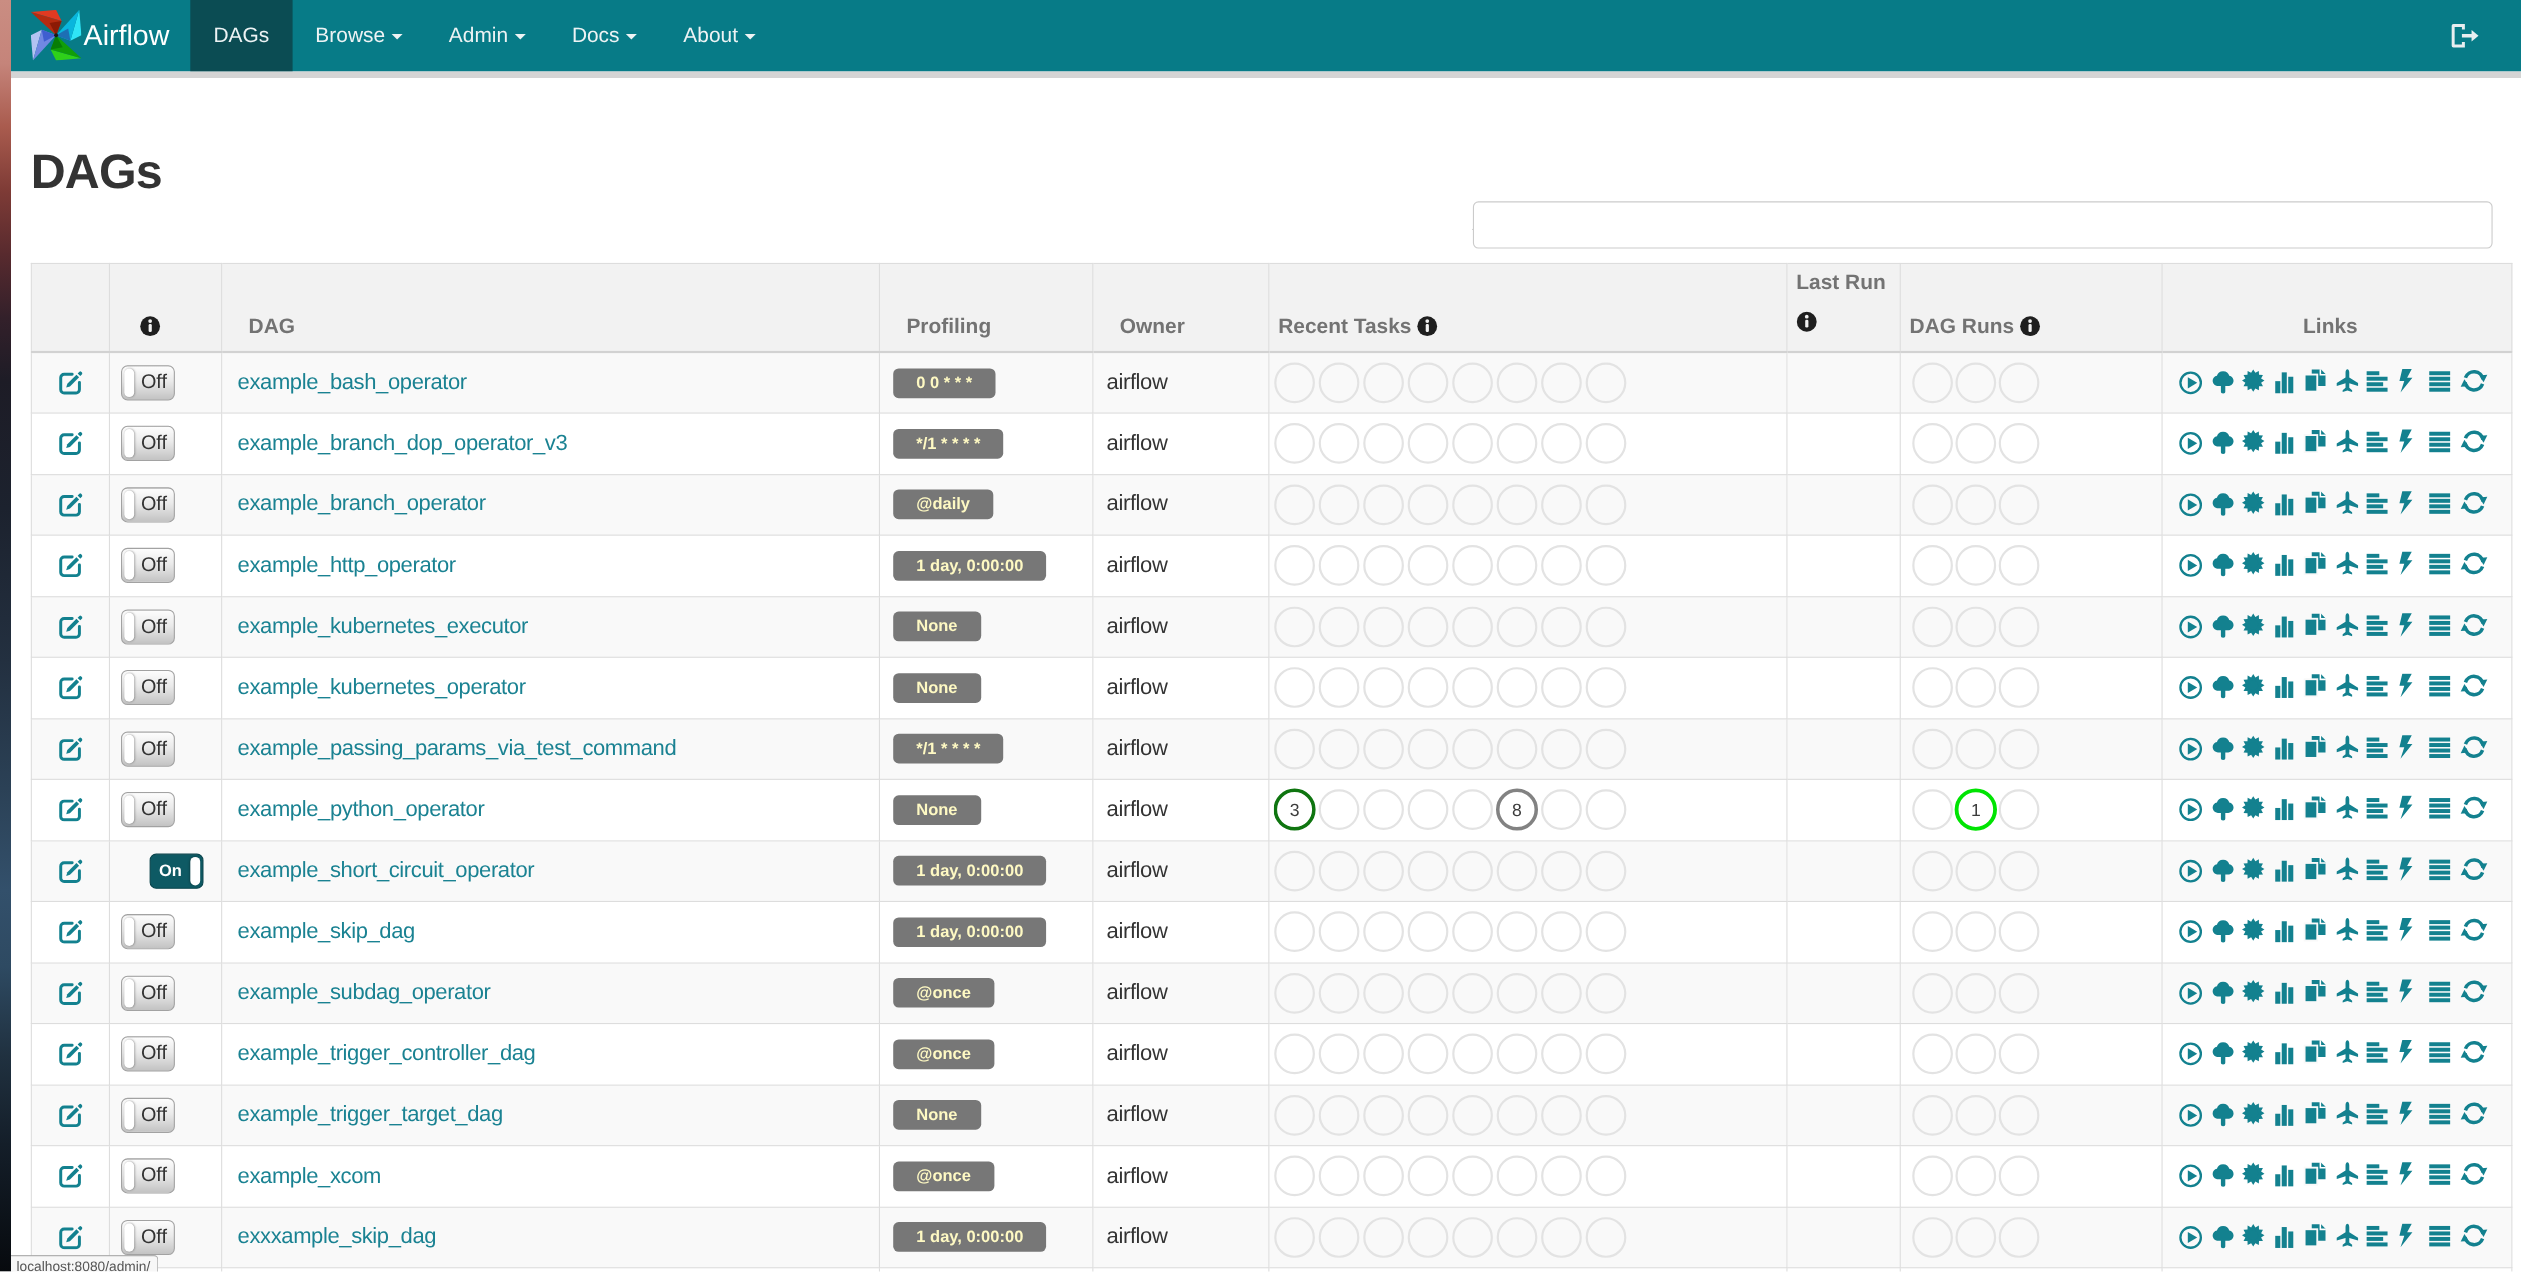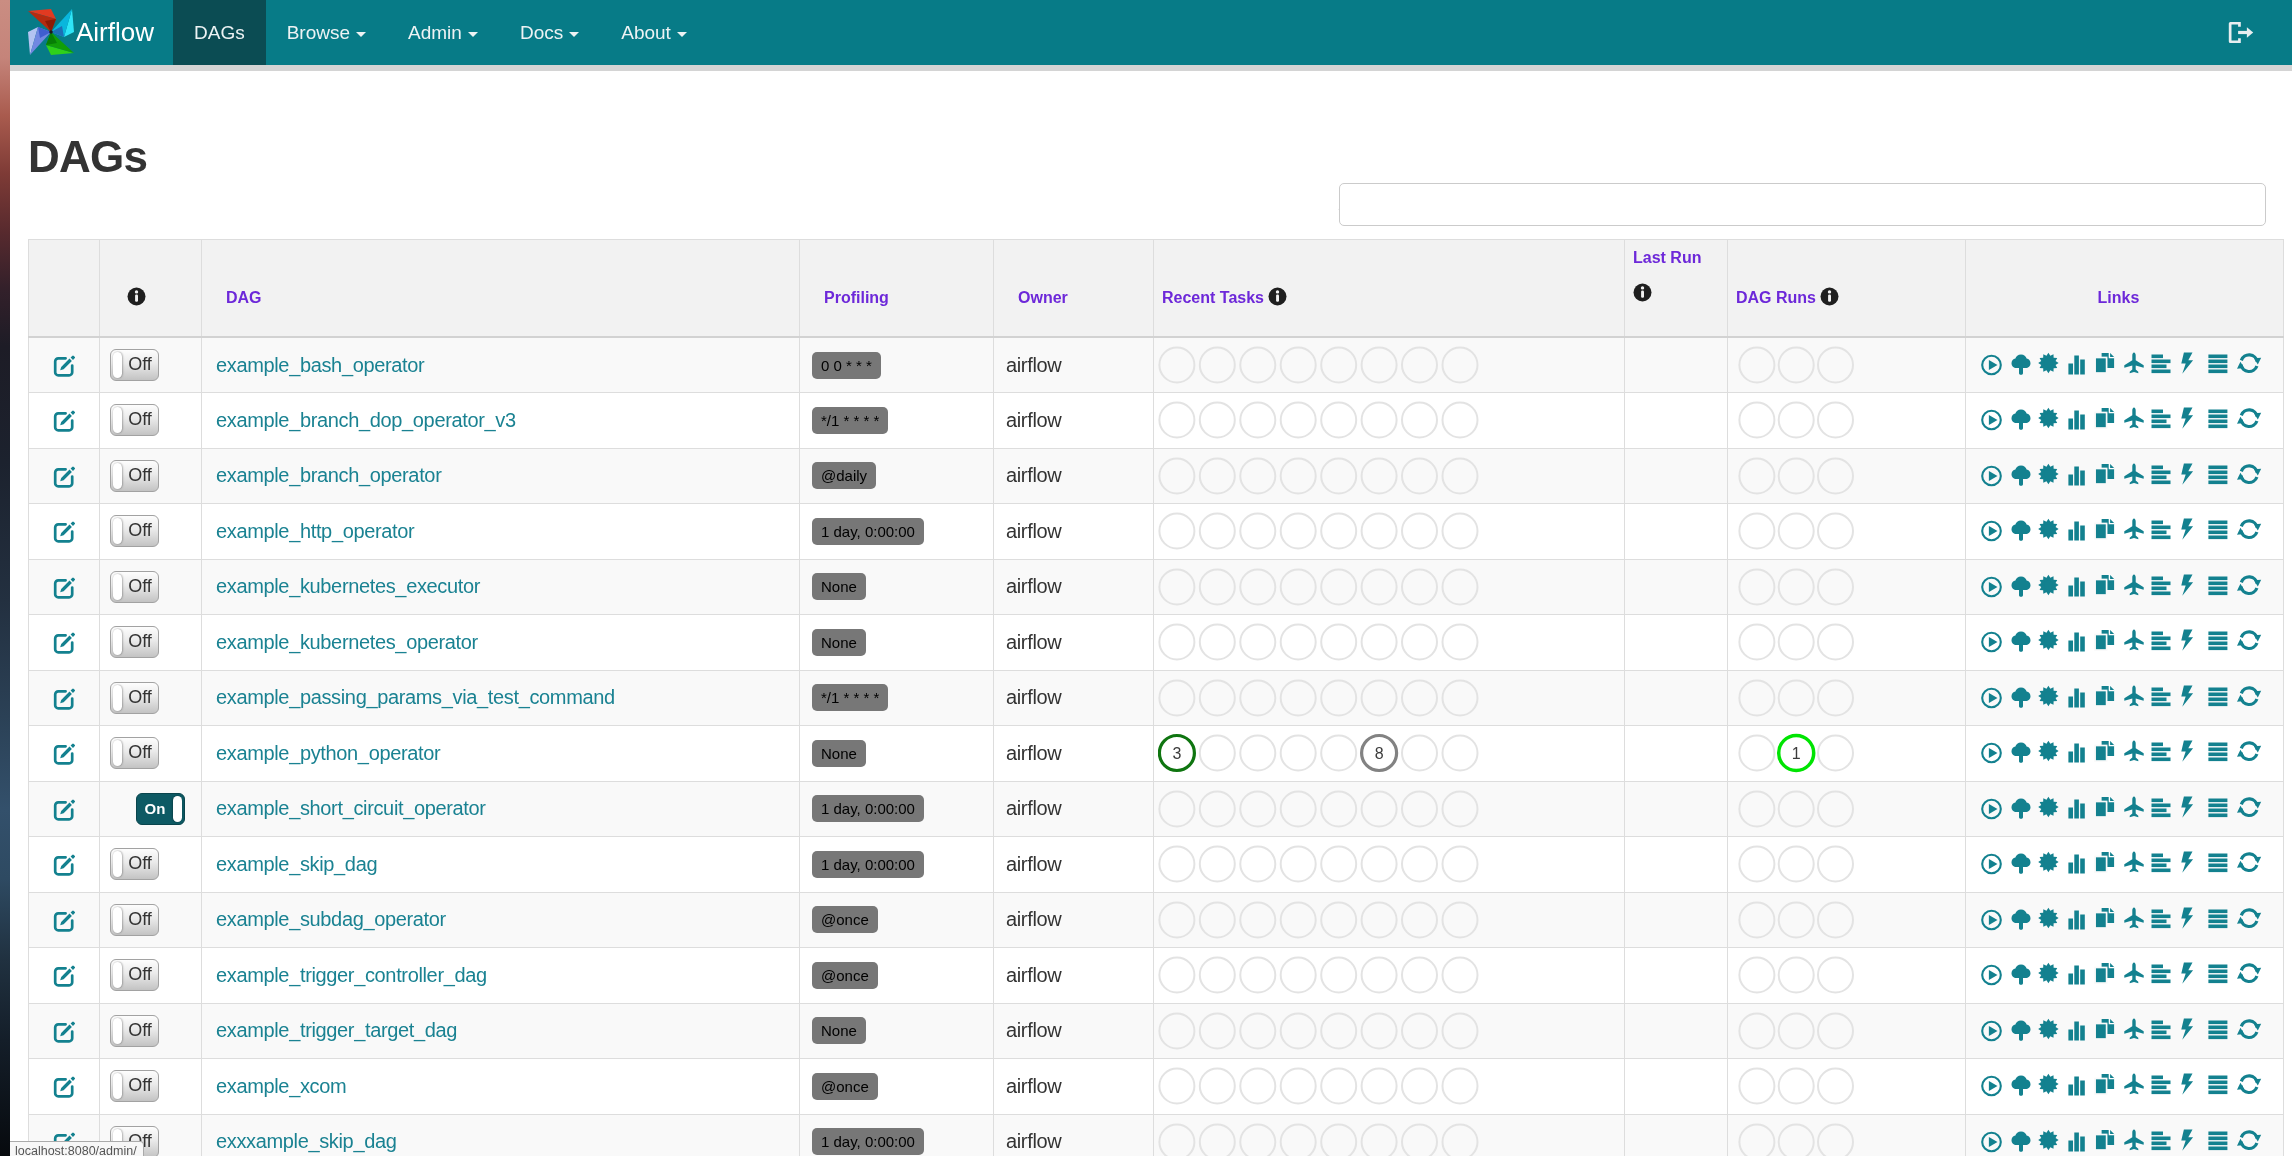--- a/index.html
+++ b/index.html
@@ -18,42 +18,42 @@
 #clock { position:absolute; right:104px; top:0; line-height:65px; font-size:20px; color:#dde6e8; }
 #logout { position:absolute; right:37px; top:19px; }
 #strip { position:absolute; left:10px; top:65px; width:2282px; height:6px; background:#d4d4d4; }
 #edge { position:absolute; left:10px; top:71px; width:2px; height:1085px; background:#dadada; }
 #page { position:absolute; left:10px; top:71px; width:2282px; height:1085px; background:#fff; }
 h2 { position:absolute; left:18px; top:61px; font-size:44px; font-weight:700; letter-spacing:-0.8px; color:#333; }
 #slab { position:absolute; left:1328px; top:115px; width:82px; font-size:16px; font-weight:400; color:#333; line-height:41px; }
 #sinput { position:absolute; left:1329px; top:112px; width:925px; height:41px; border:1px solid #cbcbcb; border-radius:5px; }
 table { position:absolute; left:18px; top:168px; width:2255px; border-collapse:collapse; table-layout:fixed; font-size:20px; }
 th { background:#f2f2f2; border:1px solid #ddd; border-bottom:2px solid #d2d2d2; vertical-align:bottom;
-  padding:0 12px 24px 8px; font-size:16px; color:#6d28d9; text-align:left; font-weight:700; line-height:29px; }
+  padding:0 12px 7px 8px; font-size:19px; color:#737373; text-align:left; font-weight:700; line-height:29px; }
 thead tr { height:79px; }
 td { border:1px solid #ddd; vertical-align:middle; overflow:hidden; }
 tbody tr { height:55.5px; }
 tbody tr:nth-child(odd) { background:#f9f9f9; }
 tbody tr.partial { height:60px; }
 th.hdag, th.hsched, th.howner { padding-left:24px; }
 th.hinfo { padding-left:27px; }
 th.hlinks { text-align:center; padding-left:0; }
 th.hlast { line-height:36px; }
 td.c1 { text-align:center; }
 td.c1 svg { vertical-align:middle; }
 td.c2 { padding-left:10px; }
 td.c3 { padding-left:14px; }
 td.c3 a { color:#1a8292; letter-spacing:-0.35px; text-decoration:none; }
 td.c4 { padding-left:12px; }
 td.c5 { padding-left:12px; color:#333; letter-spacing:-0.35px; }
 td.c6 { padding-left:4px; }
 td.c8 { padding-left:10px; }
 td.c9 { padding:0; }
-.badge { display:inline-block; background:#777; color:#000000; font-size:15px; font-weight:400;
-  padding:5px 9px; border-radius:5px; line-height:17px; }
+.badge { display:inline-block; background:#777; color:#fef9c3; font-size:15px; font-weight:700;
+  padding:5px 21px; border-radius:5px; line-height:17px; }
 .sw { position:relative; width:47px; height:30px; border:1px solid #a2a2a2; border-radius:6px;
   background:linear-gradient(#fdfdfd 0%,#eaeaea 45%,#c3c3c3 100%); }
 .sw .knob { position:absolute; left:2px; top:2px; width:9px; height:26px; background:#fff;
   border-radius:4.5px; box-shadow:0.5px 0 2px rgba(0,0,0,.4); }
 .sw span { position:absolute; left:13px; right:2px; text-align:center; font-size:18px; line-height:29px; color:#333; }
 .sw.on { background:#0e5a64; border-color:#0a454d;margin-left:26px; }
 .sw.on .knob { left:auto; right:2px; box-shadow:-0.5px 0 2px rgba(0,0,0,.4); }
 .sw.on span { left:2px; right:13px; color:#fff; font-weight:700; font-size:15px; }
 #status { position:absolute; left:10px; top:1141px; background:#f7f7f7; border:1px solid #aaa; border-left:none;
   border-top-right-radius:4px; font-size:12.5px; color:#555; padding:2px 6px 10px 5px; }

